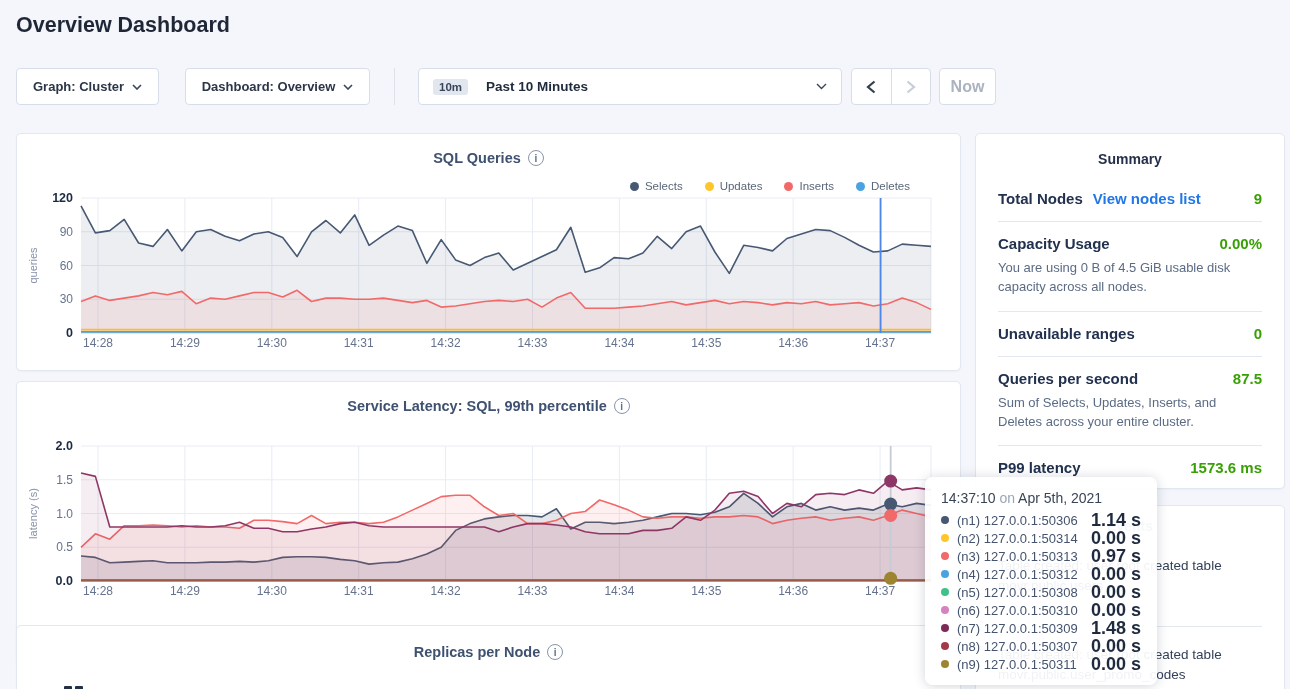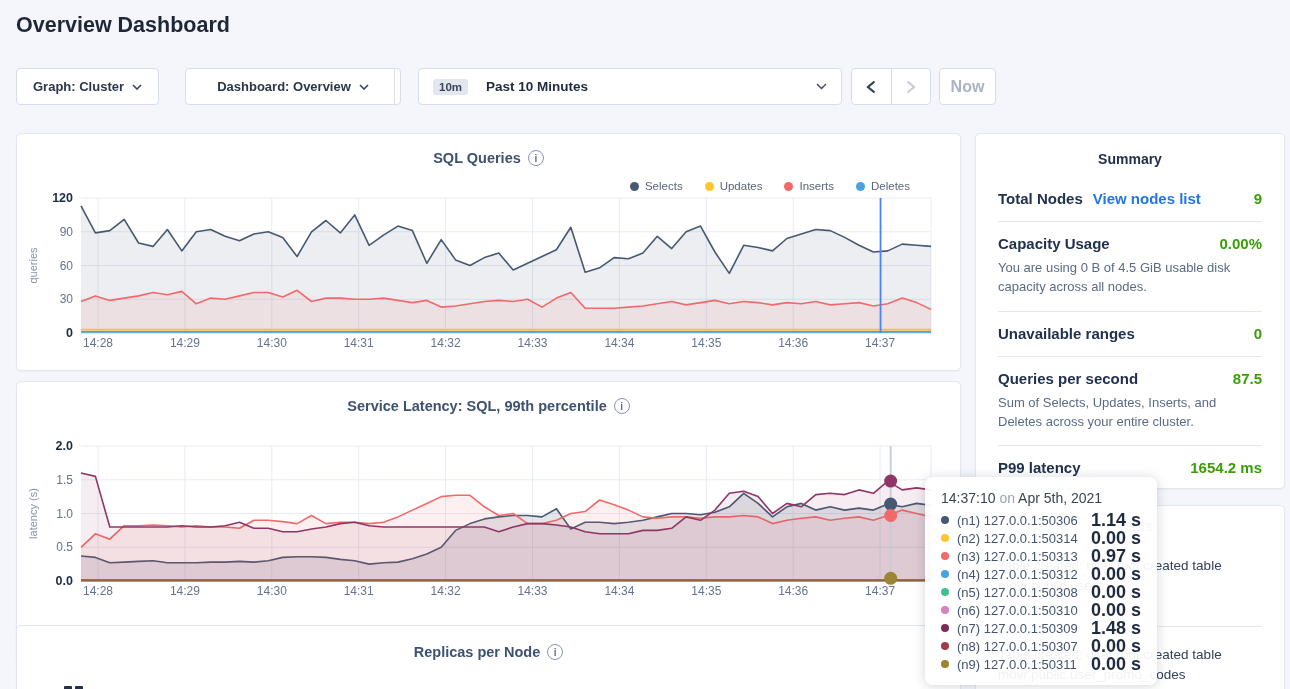--- a/index.html
+++ b/index.html
@@ -74,21 +74,21 @@
 <div id="app">
 
   <div class="abs page-title">Overview Dashboard</div>
 
   <div class="abs ctl" style="left:16px;width:143px;">
     <span>Graph: Cluster</span>
     <svg width="10" height="6">
         <polyline points="1,1 5,5 9,1" fill="none" stroke="#3A4559" stroke-width="1.6"></polyline>
       </svg>
   </div>
-  <div class="abs ctl" style="left:185px;width:216px;">
+  <div class="abs ctl" style="left:185px;width:185px;">
     <span>Dashboard: Overview</span>
     <svg width="10" height="6">
         <polyline points="1,1 5,5 9,1" fill="none" stroke="#3A4559" stroke-width="1.6"></polyline>
       </svg>
   </div>
   <div class="abs vdiv"></div>
   <div class="abs ctl timesel" style="left:418px;width:424px;">
     <span class="badge10m">10m</span>
     <span class="ts-label">Past 10 Minutes</span>
     <svg width="11" height="7">
@@ -272,21 +272,21 @@
       <div class="sum-row">
         <div class="sum-head">
           <span class="sum-label">Queries per second</span>
           <span class="sum-val">87.5</span>
         </div>
         <div class="sum-desc">Sum of Selects, Updates, Inserts, and Deletes across your entire cluster.</div>
       </div>
       <div class="sum-row">
         <div class="sum-head">
           <span class="sum-label">P99 latency</span>
-          <span class="sum-val">1654.2 ms</span>
+          <span class="sum-val">1573.6 ms</span>
         </div>
       </div>
     </div>
   </div>
 
   <div class="panel" style="left:975px;top:505px;width:310px;height:200px;">
     <div class="ev-title">Events</div>
     <div class="ev-body">
       <div class="ev-item">
         <div class="ev-line">Table created: user root created table</div>

